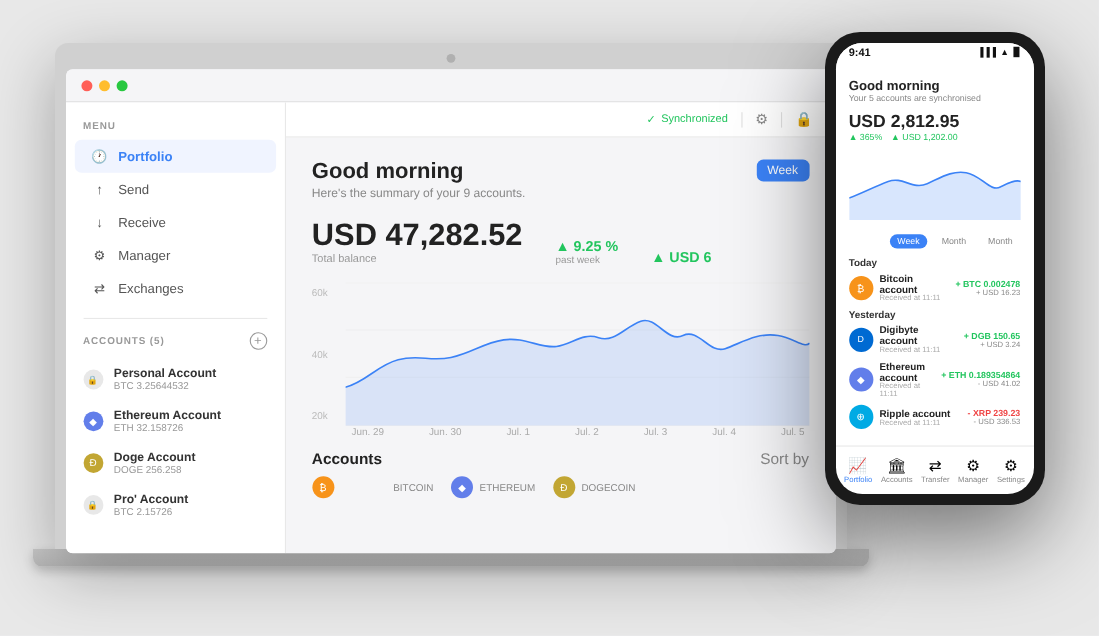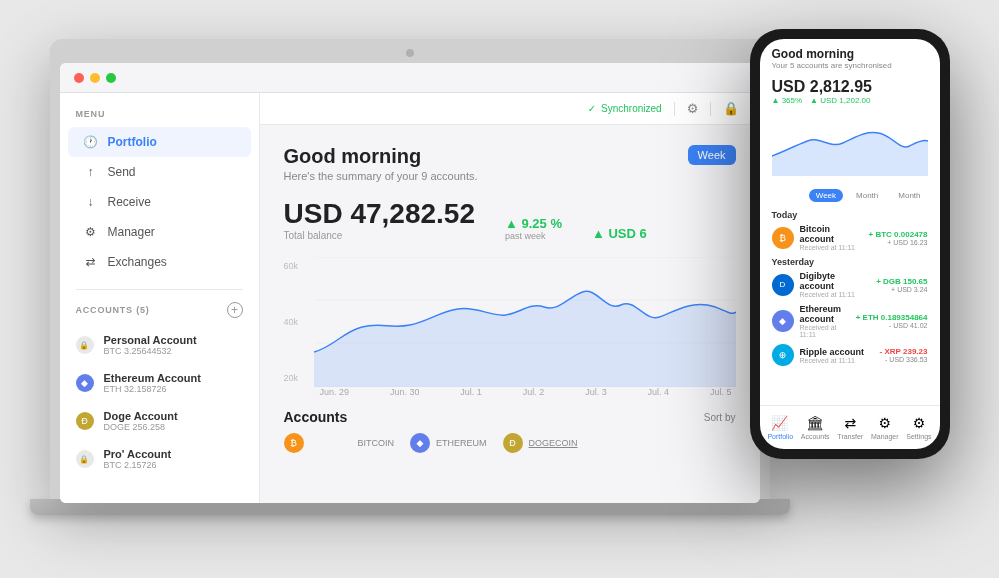--- a/index.html
+++ b/index.html
@@ -610,49 +610,57 @@
                   <span class="chart-label">Jul. 2</span>
                   <span class="chart-label">Jul. 3</span>
                   <span class="chart-label">Jul. 4</span>
                   <span class="chart-label">Jul. 5</span>
                 </div>
               </div>
 
               <div class="accounts-section">
                 <div style="display:flex;justify-content:space-between;align-items:center;margin-bottom:8px;">
                   <span class="accounts-title">Accounts</span>
-                  <span style="font-size:10px;color:#888;">Sort by</span>
+                  <span style="font-size:14px;color:#888;">Sort by</span>
                 </div>
                 <div style="display:flex;gap:16px;">
                   <div style="display:flex;align-items:center;gap:6px;">
                     <div style="width:20px;height:20px;border-radius:50%;background:#f7931a;display:flex;align-items:center;justify-content:center;font-size:9px;color:#fff;">₿</div>
                     <span style="font-size:9px;color:#888;margin-left:48px;">BITCOIN</span>
                   </div>
                   <div style="display:flex;align-items:center;gap:6px;">
                     <div style="width:20px;height:20px;border-radius:50%;background:#627eea;display:flex;align-items:center;justify-content:center;font-size:9px;color:#fff;">◆</div>
                     <span style="font-size:9px;color:#888;">ETHEREUM</span>
                   </div>
                   <div style="display:flex;align-items:center;gap:6px;">
                     <div style="width:20px;height:20px;border-radius:50%;background:#c2a633;display:flex;align-items:center;justify-content:center;font-size:9px;color:#fff;">Ð</div>
-                    <span style="font-size:9px;color:#888;text-decoration:underline;">DOGECOIN</span>
+                    <span style="font-size:9px;color:#888;">DOGECOIN</span>
                   </div>
                 </div>
               </div>
 
             </div>
           </div>
         </div>
       </div>
     </div>
     <div class="laptop-base"></div>
   </div>
 
   <div class="phone">
     <div class="phone-screen">
 
+      <div class="phone-notch">
+        <span class="phone-time">9:41</span>
+        <div class="phone-status">
+          <span>▐▐▐</span>
+          <span>▲</span>
+          <span>▉</span>
+        </div>
+      </div>
 
       <div class="phone-content">
         <div class="phone-greeting">Good morning</div>
         <div class="phone-sub">Your 5 accounts are synchronised</div>
 
         <div class="phone-balance">USD 2,812.95</div>
         <div class="phone-balance-stats">
           <span class="phone-stat green">▲ 365%</span>
           <span class="phone-stat green">▲ USD 1,202.00</span>
         </div>

